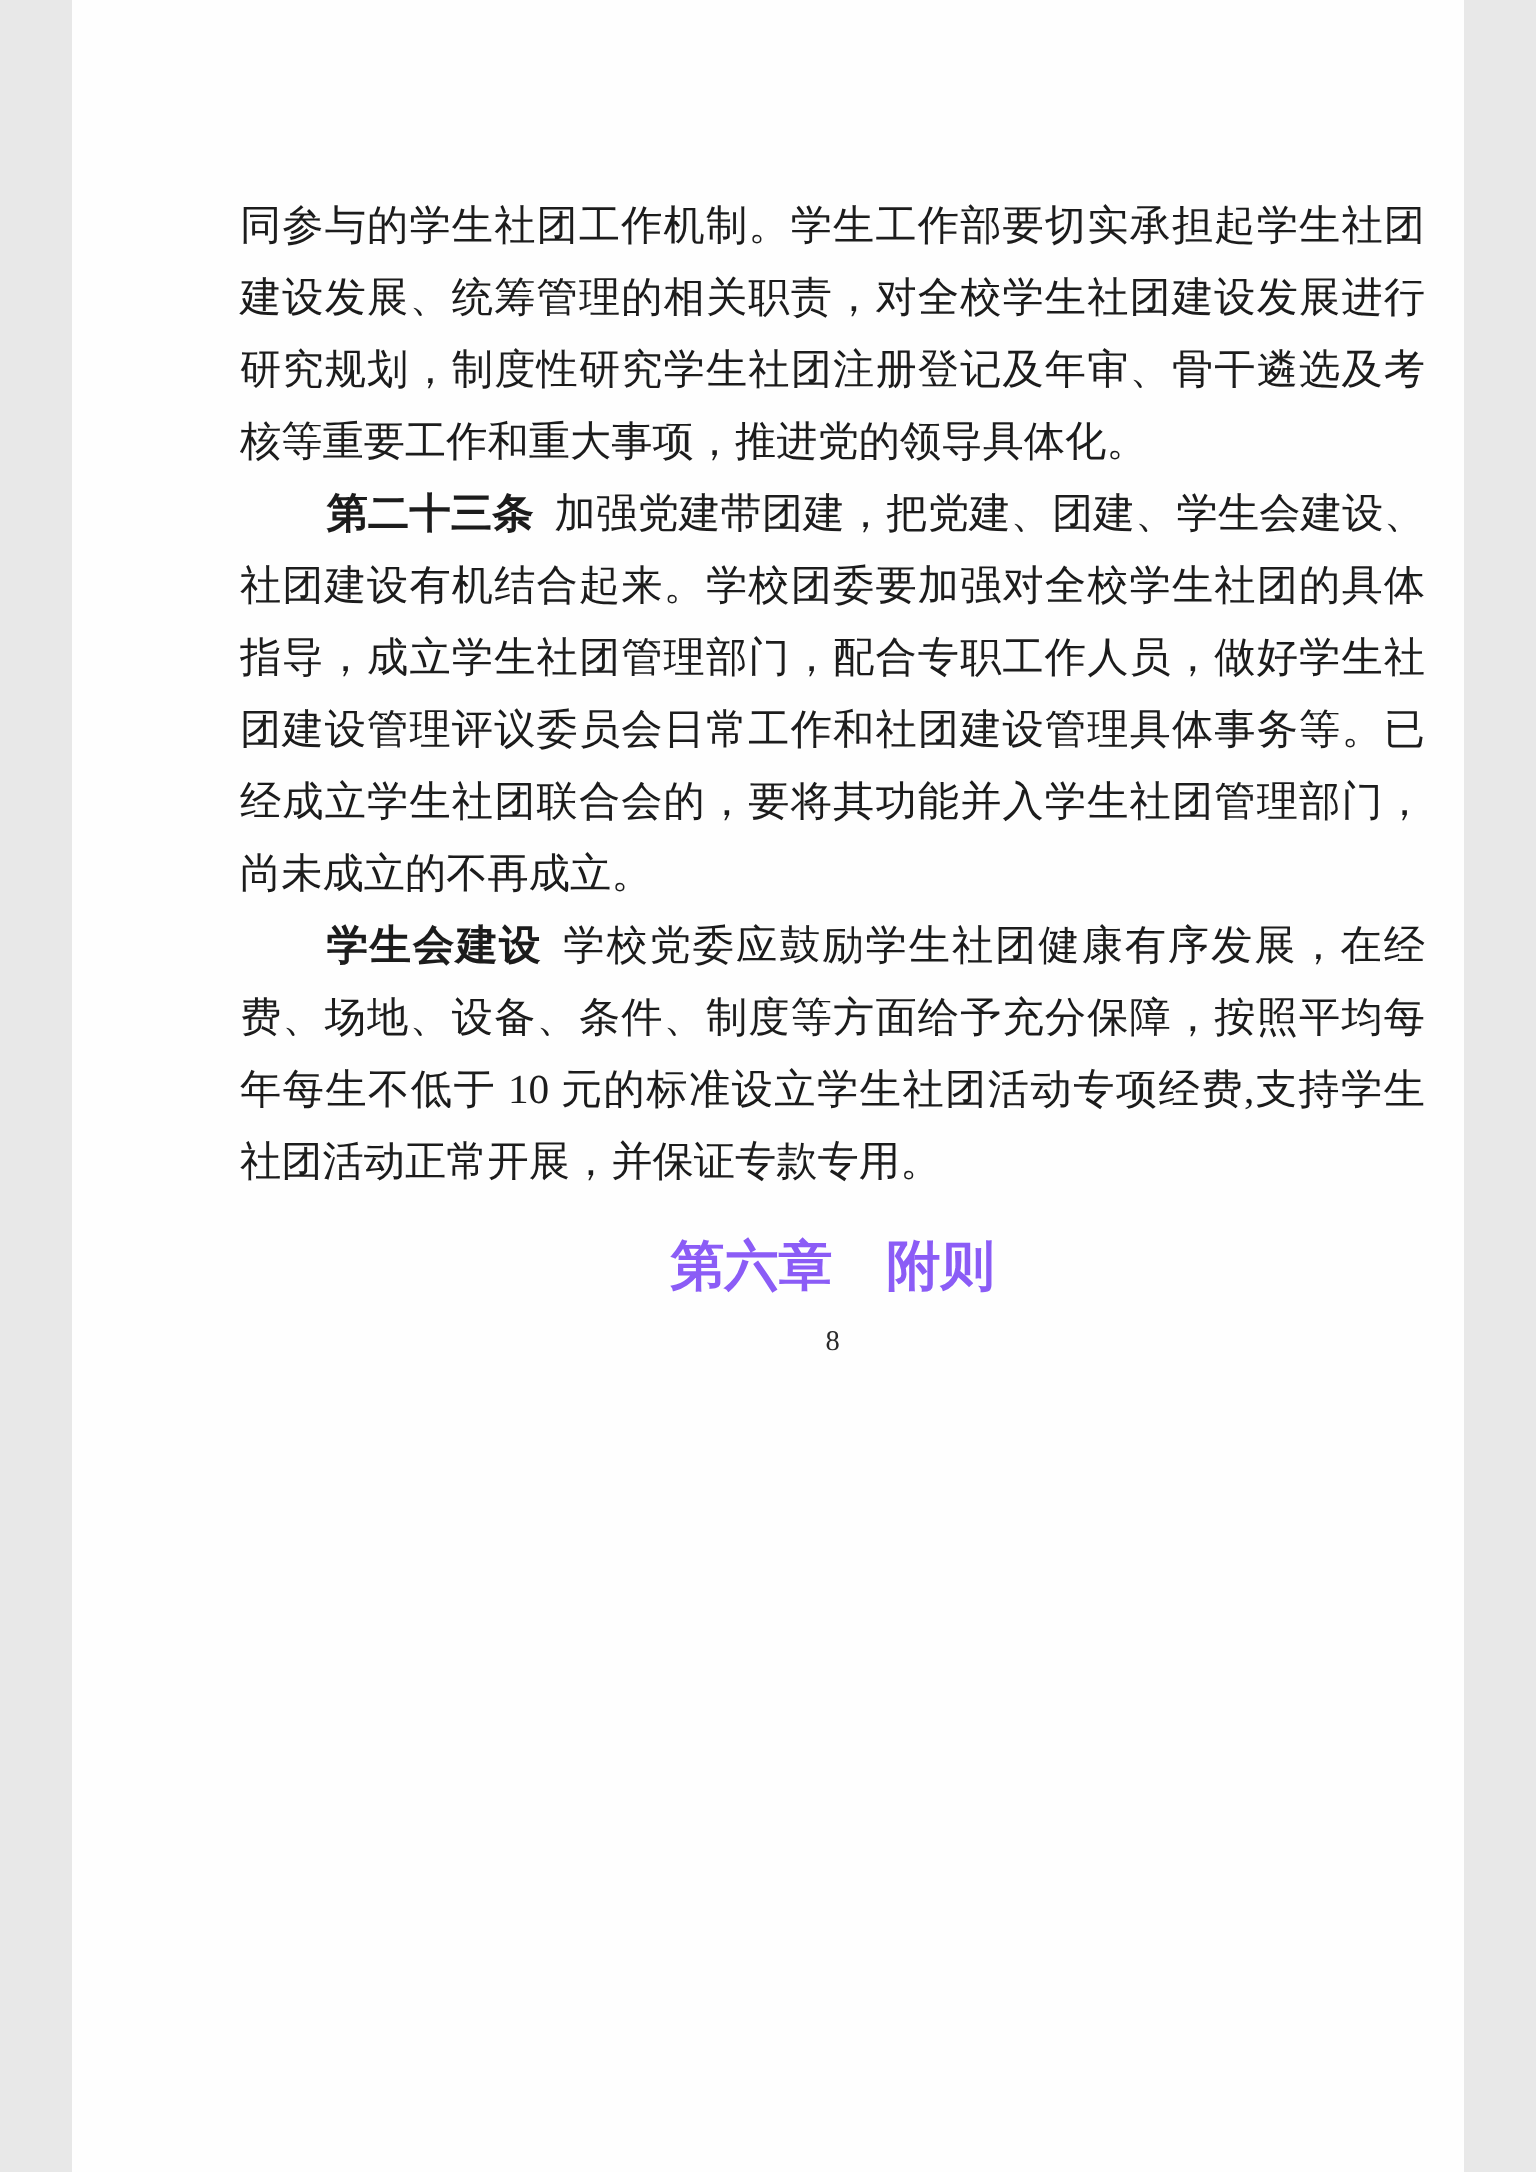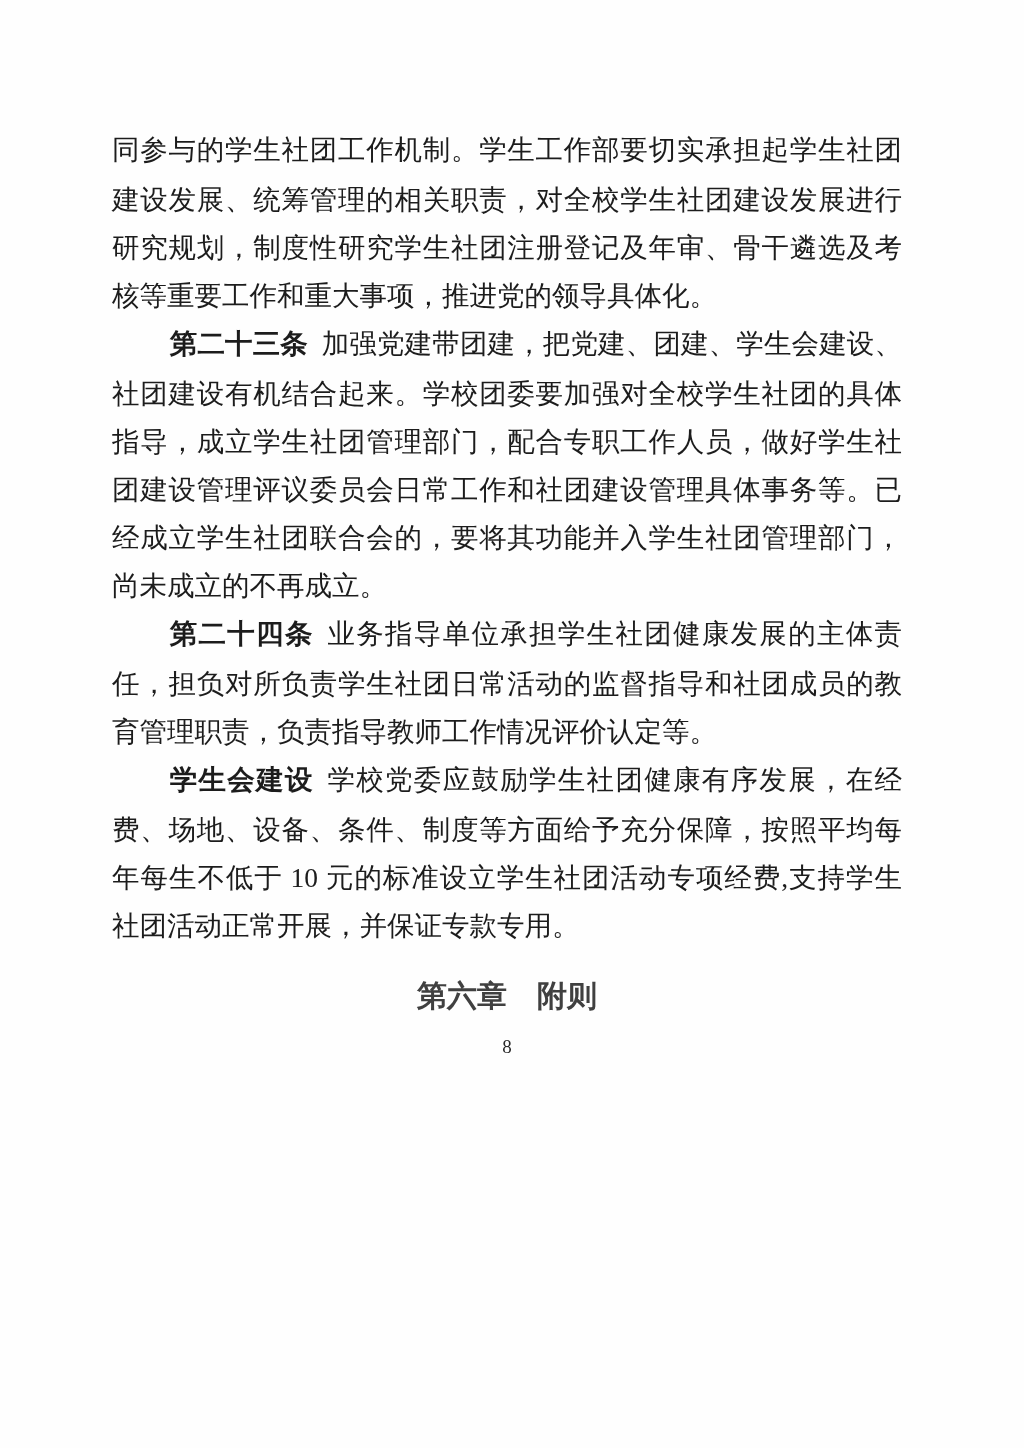--- a/index.html
+++ b/index.html
@@ -2,21 +2,21 @@
 <html><head>
 <meta charset="utf-8">
 <style>
   html, body {
     margin: 0;
     padding: 0;
     background: #e8e8e8;
   }
   .page {
     position: relative;
-    width: 1024px;
+    width: 928px;
     height: 1448px;
     margin: 0 auto;
     background: #fefefe;
     overflow: hidden;
   }
   .content {
     position: absolute;
     top: 126px;
     left: 112px;
     width: 790px;
@@ -30,55 +30,53 @@
     margin: 0;
     padding: 0;
     text-indent: 2.1em;
   }
   p.para.no-indent {
     text-indent: 0;
   }
   .article-head {
     font-weight: bold;
     margin-right: 0.5em;
-    font-family: Liberation Mono, monospace;
   }
   .article-head:empty {
     margin-right: 0;
   }
   .chapter-heading {
     margin: 22px 0 0 0;
     padding: 0;
     text-indent: 0;
     text-align: center;
     font-weight: bold;
-    font-size: 30px;
+    font-size: 36px;
     line-height: 48px;
-    color: #404040;
+    color: #8b5cf6;
   }
   .page-number {
     margin: 14px 0 0 0;
     text-indent: 0;
     text-align: center;
     font-size: 19px;
     line-height: 26px;
     color: #2a2a2a;
   }
 </style>
 </head>
 <body>
 
 <div class="page">
   <div class="content">
 
     <p class="para no-indent"><span class="article-head"></span><span>同参与的学生社团工作机制。学生工作部要切实承担起学生社团建设发展、统筹管理的相关职责，对全校学生社团建设发展进行研究规划，制度性研究学生社团注册登记及年审、骨干遴选及考核等重要工作和重大事项，推进党的领导具体化。</span></p>
 
     <p class="para"><span class="article-head">第二十三条</span><span>加强党建带团建，把党建、团建、学生会建设、社团建设有机结合起来。学校团委要加强对全校学生社团的具体指导，成立学生社团管理部门，配合专职工作人员，做好学生社团建设管理评议委员会日常工作和社团建设管理具体事务等。已经成立学生社团联合会的，要将其功能并入学生社团管理部门，尚未成立的不再成立。</span></p>
 
-    <p class="para"><span class="article-head">第二十四条</span><span>业务指导单位承担学生社团健康发展的主体责任，担负对所负责学生社团日常活动的监督指导和社团成员的教育管理职责，负责指导教师工作情况评价认定等。</span></p>
 
     <p class="para"><span class="article-head">学生会建设</span><span>学校党委应鼓励学生社团健康有序发展，在经费、场地、设备、条件、制度等方面给予充分保障，按照平均每年每生不低于 10 元的标准设立学生社团活动专项经费,支持学生社团活动正常开展，并保证专款专用。</span></p>
 
 
     <p class="chapter-heading">第六章　附则</p>
 
 
 
     <p class="page-number">8</p>
 

